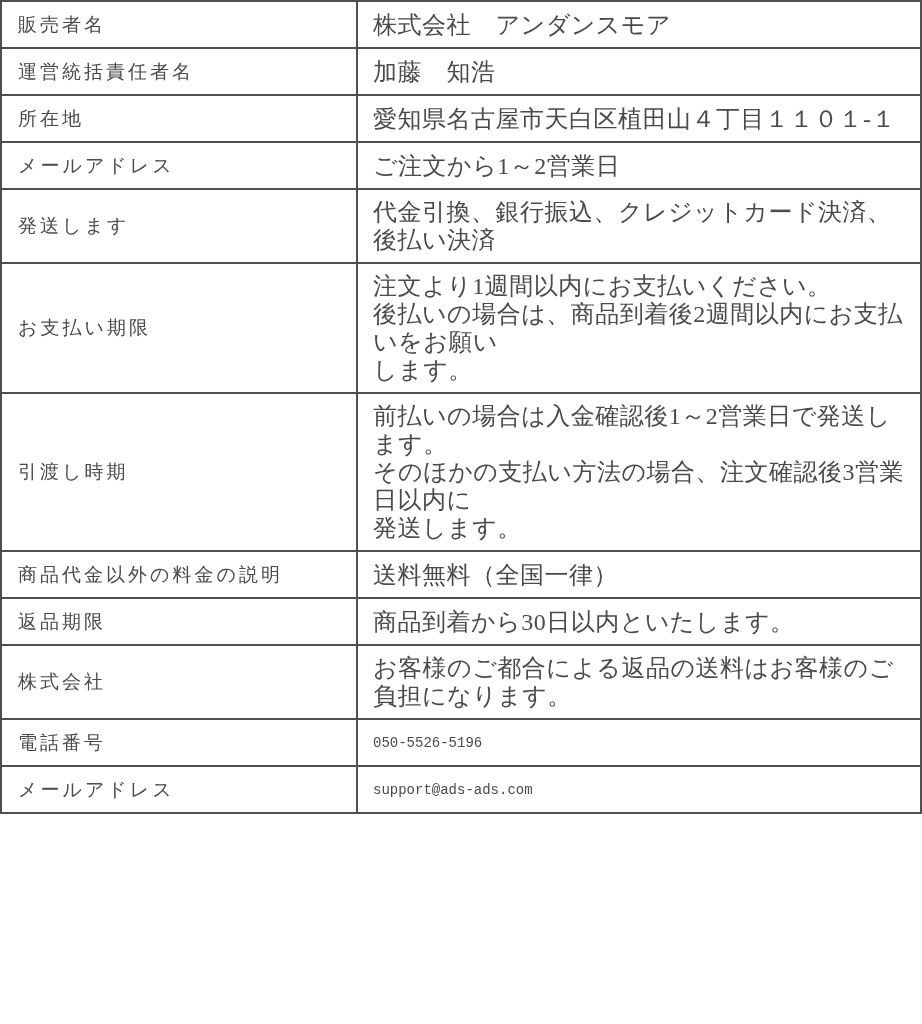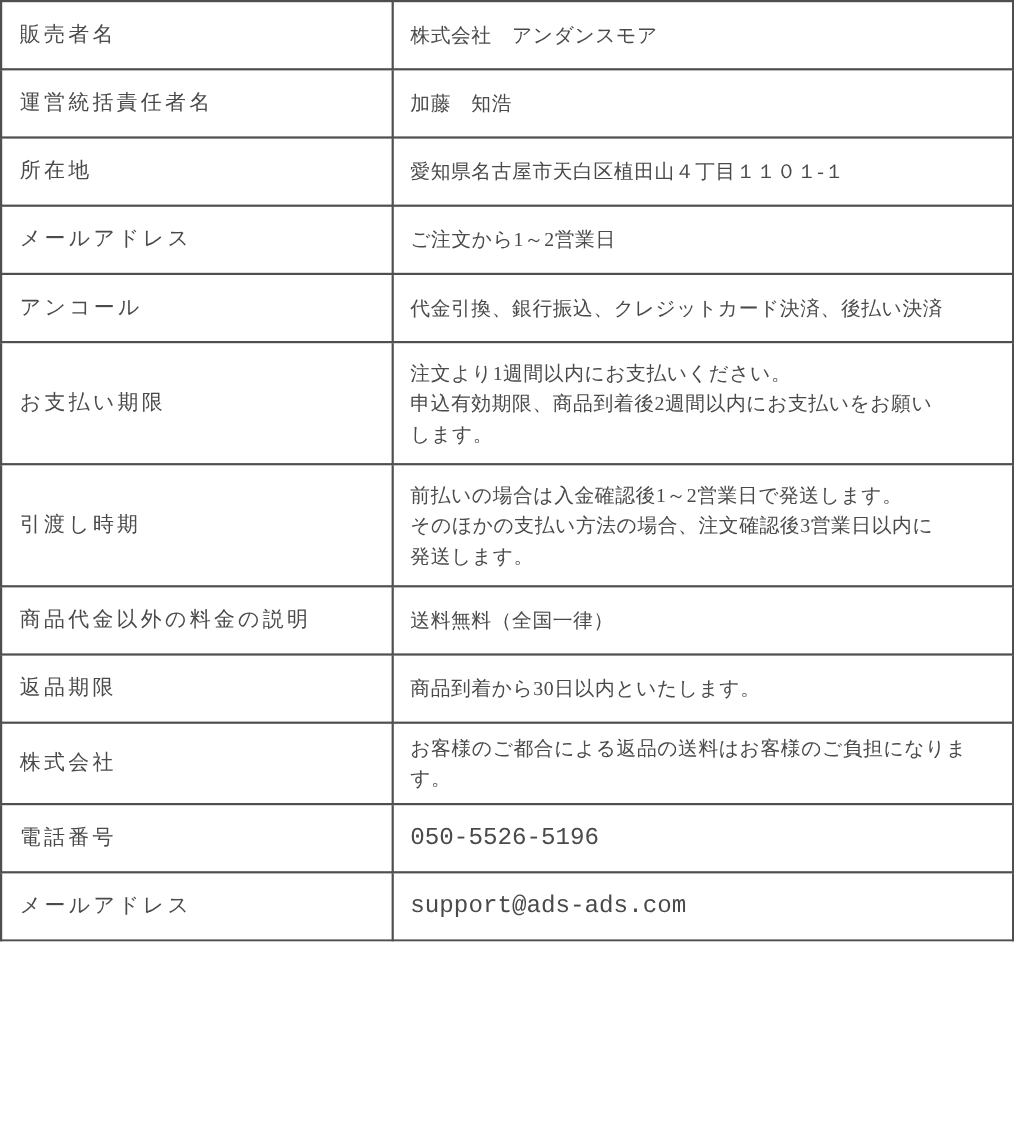--- a/index.html
+++ b/index.html
@@ -15,39 +15,39 @@
   table.seller-table {
     border-collapse: collapse;
     table-layout: fixed;
     width: 922px;
   }
   table.seller-table td {
     border: 2px solid #4f4f4f;
     vertical-align: middle;
     box-sizing: border-box;
   }
-  tr.row-std { height: 62px; }
+  tr.row-std { height: 47px; }
   tr.row-tall { height: 111px; }
   td.label-cell {
     width: 356px;
     padding: 8px 8px 8px 16px;
     font-size: 19px;
     letter-spacing: 3px;
     line-height: 28px;
   }
   td.value-cell {
     padding: 8px 10px 8px 15px;
-    font-size: 18px;
+    font-size: 24px;
     letter-spacing: 0.5px;
     line-height: 28px;
     white-space: pre-line;
   }
   td.value-cell.latin {
     font-family: "Liberation Mono", "DejaVu Sans Mono", monospace;
-    font-size: 22px;
+    font-size: 14px;
     letter-spacing: 0;
   }
 </style>
 </head>
 <body>
 
 <table class="seller-table">
   <tbody>
       <tr class="row-std">
         <td class="label-cell">販売者名</td>
@@ -59,27 +59,27 @@
       </tr>
       <tr class="row-std">
         <td class="label-cell">所在地</td>
         <td class="value-cell">愛知県名古屋市天白区植田山４丁目１１０１-１</td>
       </tr>
       <tr class="row-std">
         <td class="label-cell">メールアドレス</td>
         <td class="value-cell">ご注文から1～2営業日</td>
       </tr>
       <tr class="row-std">
-        <td class="label-cell">アンコール</td>
+        <td class="label-cell">発送します</td>
         <td class="value-cell">代金引換、銀行振込、クレジットカード決済、後払い決済</td>
       </tr>
       <tr class="row-tall">
         <td class="label-cell">お支払い期限</td>
         <td class="value-cell">注文より1週間以内にお支払いください。
-申込有効期限、商品到着後2週間以内にお支払いをお願い
+後払いの場合は、商品到着後2週間以内にお支払いをお願い
 します。</td>
       </tr>
       <tr class="row-tall">
         <td class="label-cell">引渡し時期</td>
         <td class="value-cell">前払いの場合は入金確認後1～2営業日で発送します。
 そのほかの支払い方法の場合、注文確認後3営業日以内に
 発送します。</td>
       </tr>
       <tr class="row-std">
         <td class="label-cell">商品代金以外の料金の説明</td>

